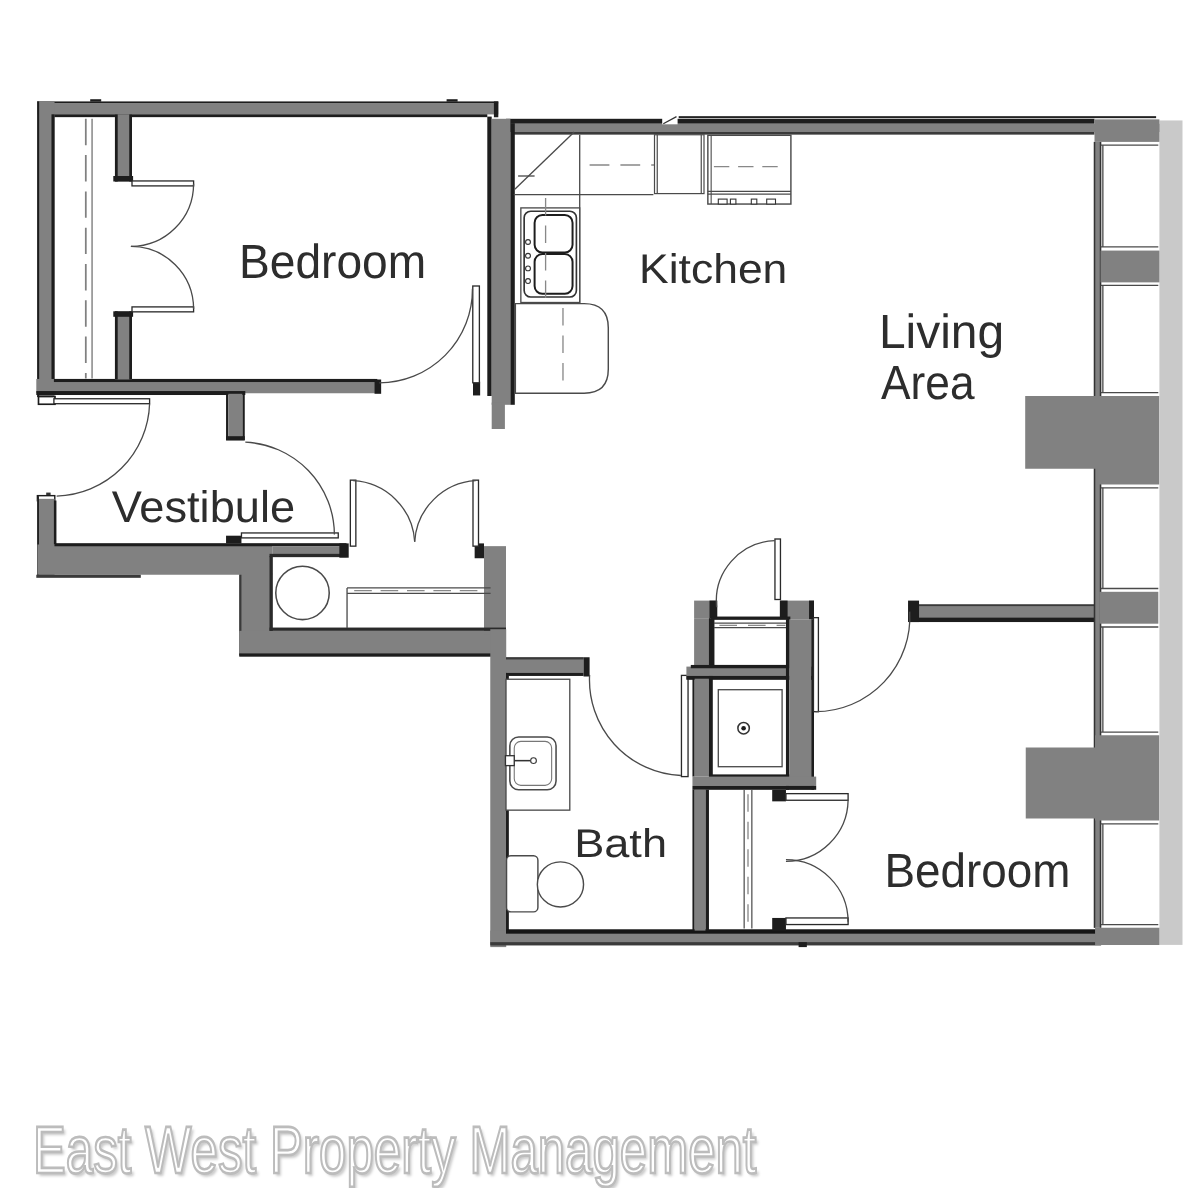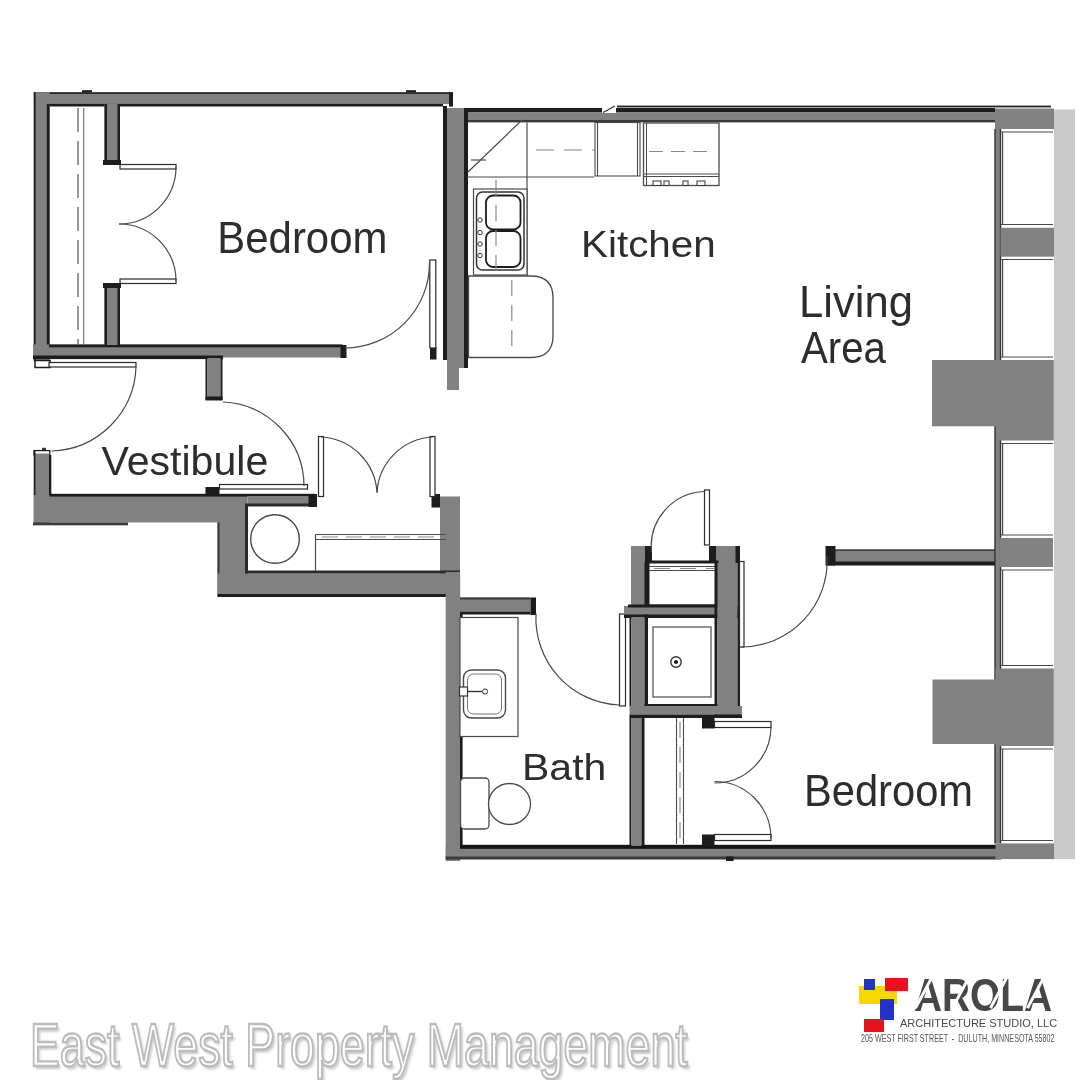--- a/index.html
+++ b/index.html
@@ -401,36 +401,13 @@
 
 <text class="lbl" transform="translate(783,316.5) scale(1.0,1)" font-size="43.6">Living</text>
 
 <text class="lbl" transform="translate(785,362.5) scale(0.923,1)" font-size="43.6">Area</text>
 
 </g>
 </svg>
 
 <div style="position:absolute;left:14px;top:1010px;font-family:'Liberation Sans',sans-serif;font-size:61px;color:#ffffff;-webkit-text-stroke:2.4px #bcbcbc;text-shadow:3px 3px 3px #c9c9c9;white-space:nowrap;transform:scaleX(0.733);transform-origin:left top;">East West Property Management</div>
 
-<div style="position:absolute;left:840px;top:970px;width:210px;height:80px;">
-
-<div style="position:absolute;left:3px;top:16px;width:38px;height:18px;background:#f8d800;"></div>
-
-<div style="position:absolute;left:8px;top:9px;width:11px;height:11px;background:#2233cc;"></div>
-
-<div style="position:absolute;left:29px;top:8px;width:23px;height:13px;background:#e8121c;"></div>
-
-<div style="position:absolute;left:24px;top:29px;width:14px;height:21px;background:#2233cc;"></div>
-
-<div style="position:absolute;left:8px;top:49px;width:20px;height:13px;background:#e8121c;"></div>
-
-<div style="position:absolute;left:58px;top:-2px;font-family:'Liberation Sans',sans-serif;font-weight:bold;font-size:46.5px;color:#474747;transform:scaleX(0.835);transform-origin:left top;">AROLA</div>
-
-<div style="position:absolute;left:66px;top:6px;width:2.5px;height:34px;background:#fff;transform:rotate(28deg);"></div>
-<div style="position:absolute;left:103px;top:6px;width:2.5px;height:34px;background:#fff;transform:rotate(28deg);"></div>
-<div style="position:absolute;left:141px;top:6px;width:2.5px;height:34px;background:#fff;transform:rotate(28deg);"></div>
-<div style="position:absolute;left:178px;top:6px;width:2.5px;height:34px;background:#fff;transform:rotate(28deg);"></div>
-
-<div style="position:absolute;left:44px;top:47px;font-family:'Liberation Sans',sans-serif;font-size:11px;color:#4a4a4a;white-space:nowrap;">ARCHITECTURE STUDIO, LLC</div>
-
-<div style="position:absolute;left:5px;top:62px;font-family:'Liberation Sans',sans-serif;font-size:10.5px;color:#555;white-space:nowrap;transform:scaleX(0.68);transform-origin:left top;">205 WEST FIRST STREET &nbsp;-&nbsp; DULUTH, MINNESOTA 55802</div>
 </div>
-</div>
 
 </body></html>

